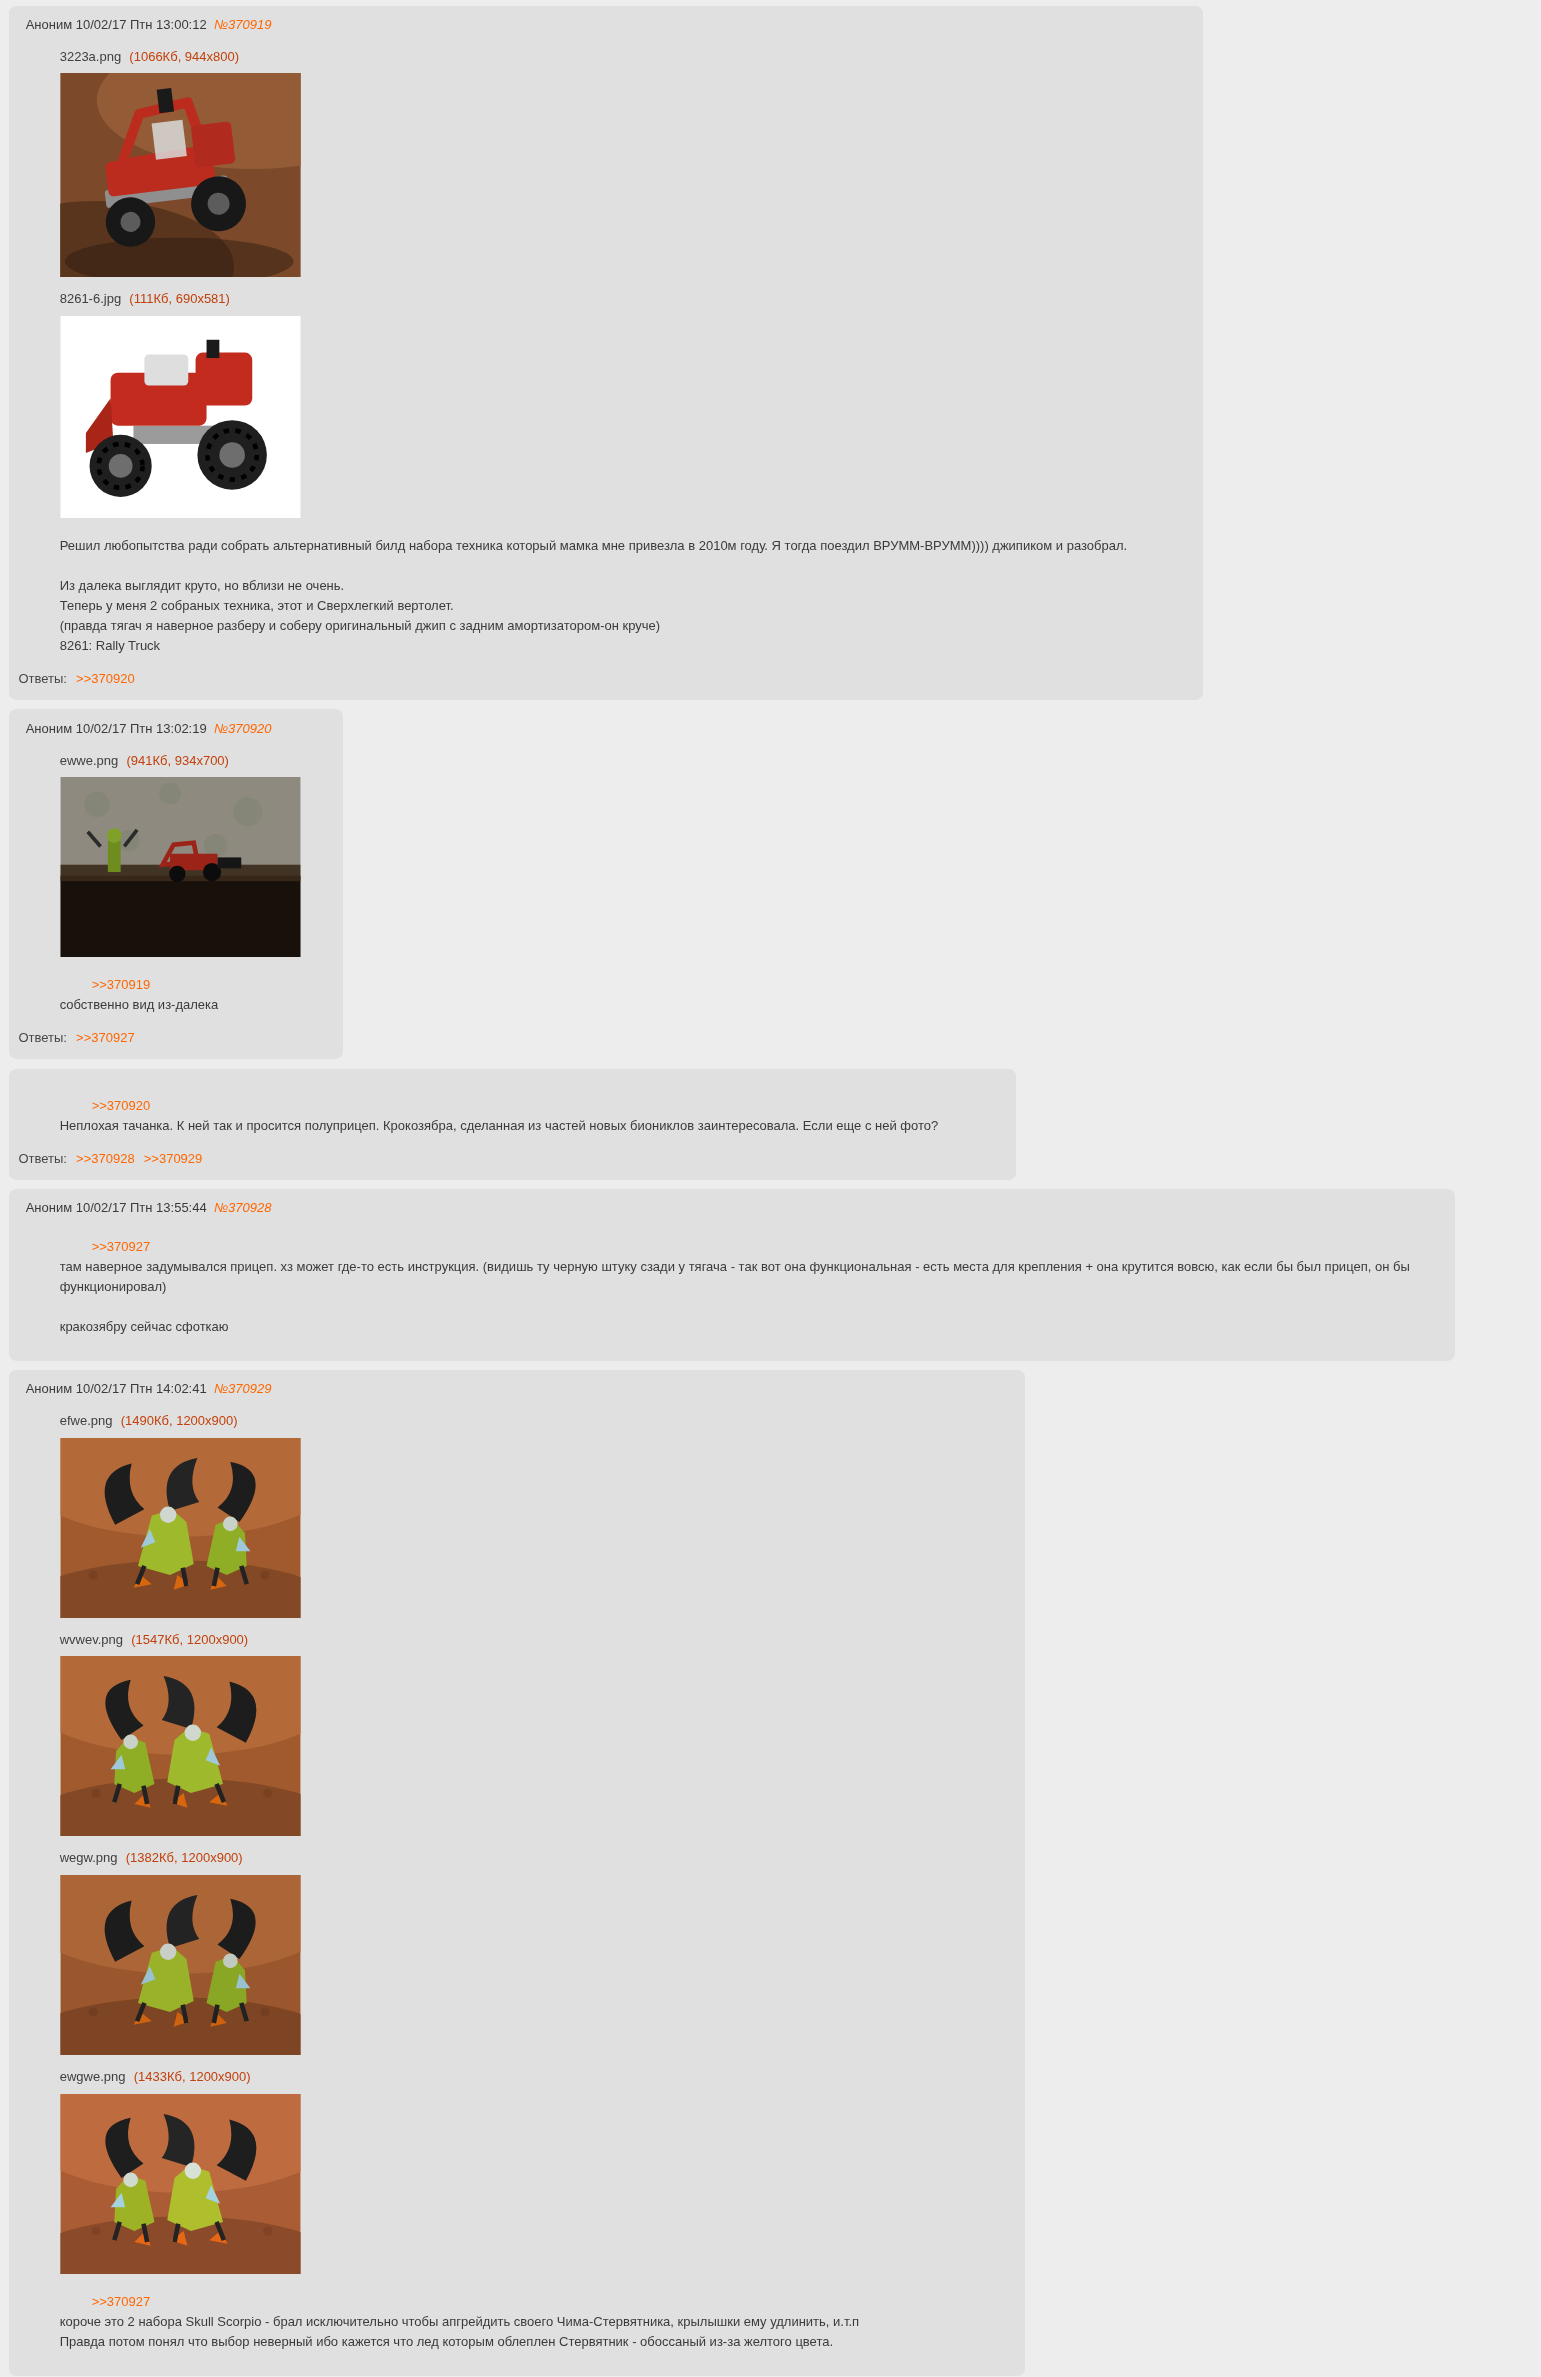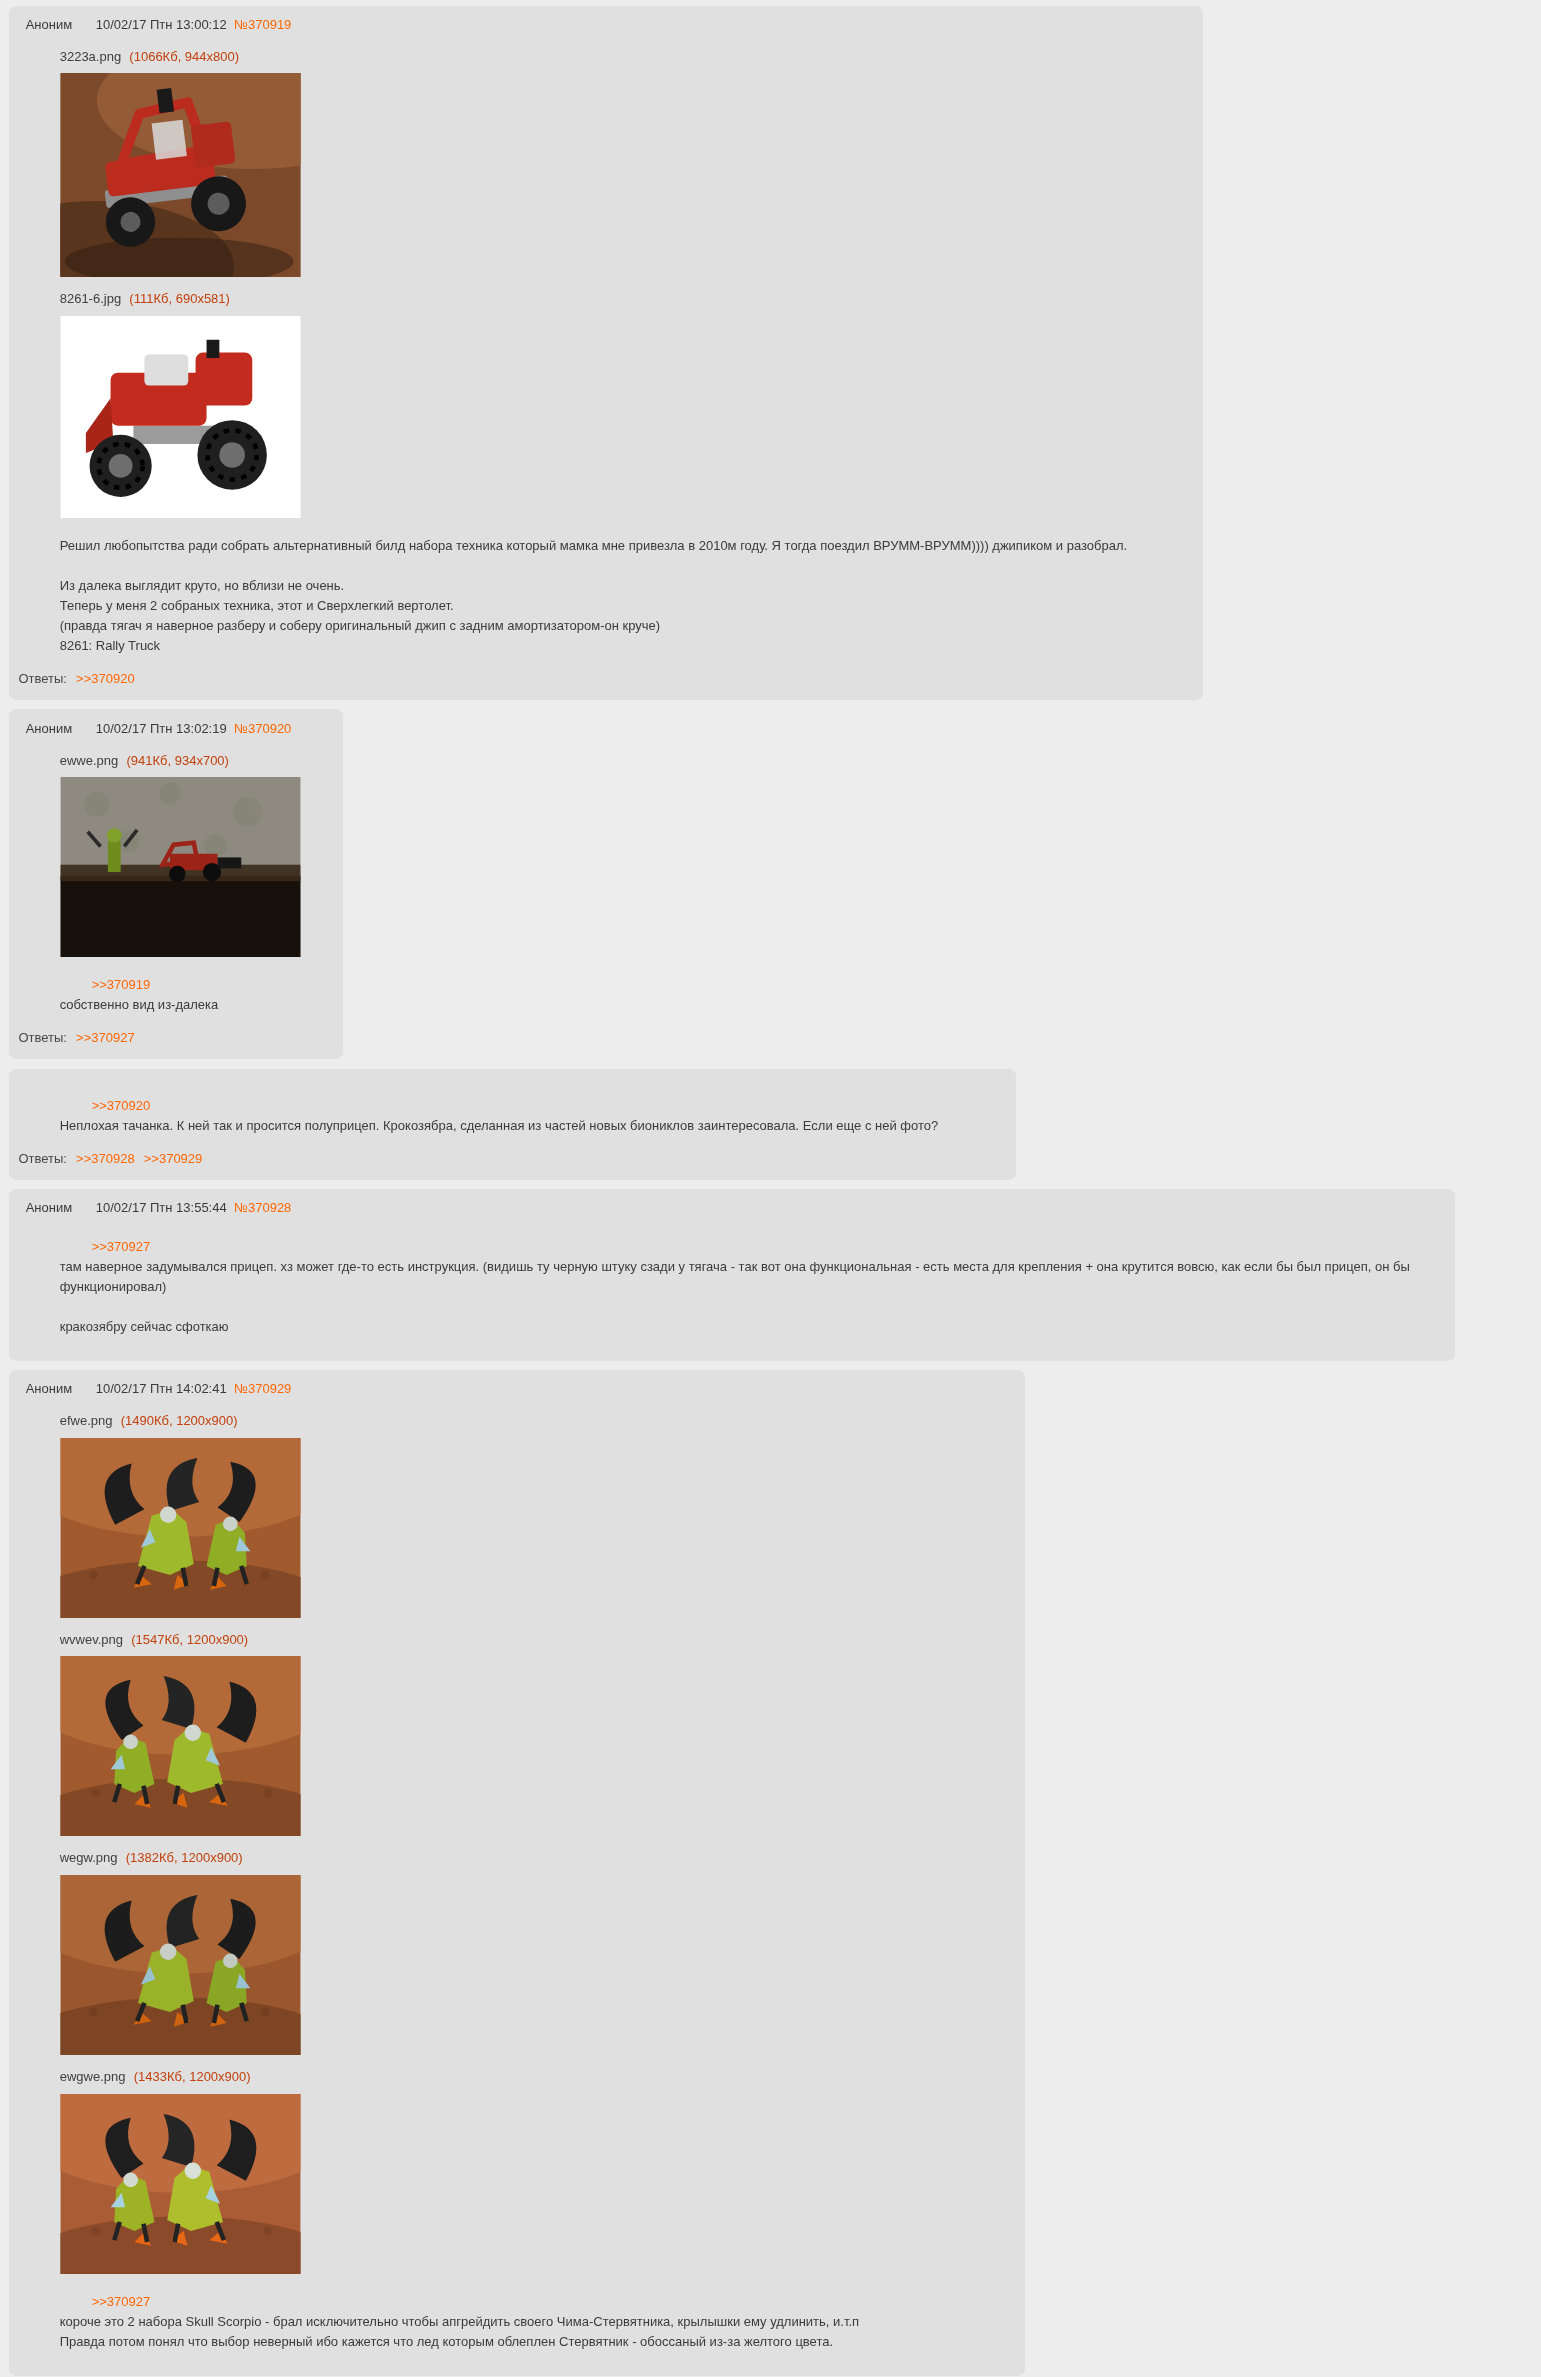--- a/index.html
+++ b/index.html
@@ -18,23 +18,23 @@
     margin-bottom:9.2px;
     padding:9.2px 11px 11px 5.5px;
     box-sizing:border-box;
   }
   .post-1{width:1194px;}
   .post-2{width:334px;}
   .post-3{width:1007px;}
   .post-4{width:1446px;}
   .post-5{width:1016px;}
   .post-header{margin:0 0 1.8px 11px;line-height:20px;white-space:nowrap;}
-  .poster-name{margin-right:20px;}
+  .poster-name{margin-right:0;}
   .post-datetime{margin-right:3.7px;}
-  .post-num{color:#ff6600;text-decoration:none;}
+  .post-num{color:#ff6600;text-decoration:none;font-style:italic;}
   .file-block{margin:13px 0 0 45px;}
   .file-label{line-height:18.3px;margin-bottom:7.3px;white-space:nowrap;}
   .file-name{color:#404040;text-decoration:none;}
   .file-meta{margin-left:4.6px;color:#c2410c;}
   .thumb{display:block;}
   .flip{transform:scaleX(-1);}
   .dim1{filter:brightness(0.96);}
   .dim2{filter:brightness(1.04) hue-rotate(-4deg);}
   .message{margin:18.3px 27.5px 13px 45px;line-height:20px;}
   .msg-line{min-height:20px;}

